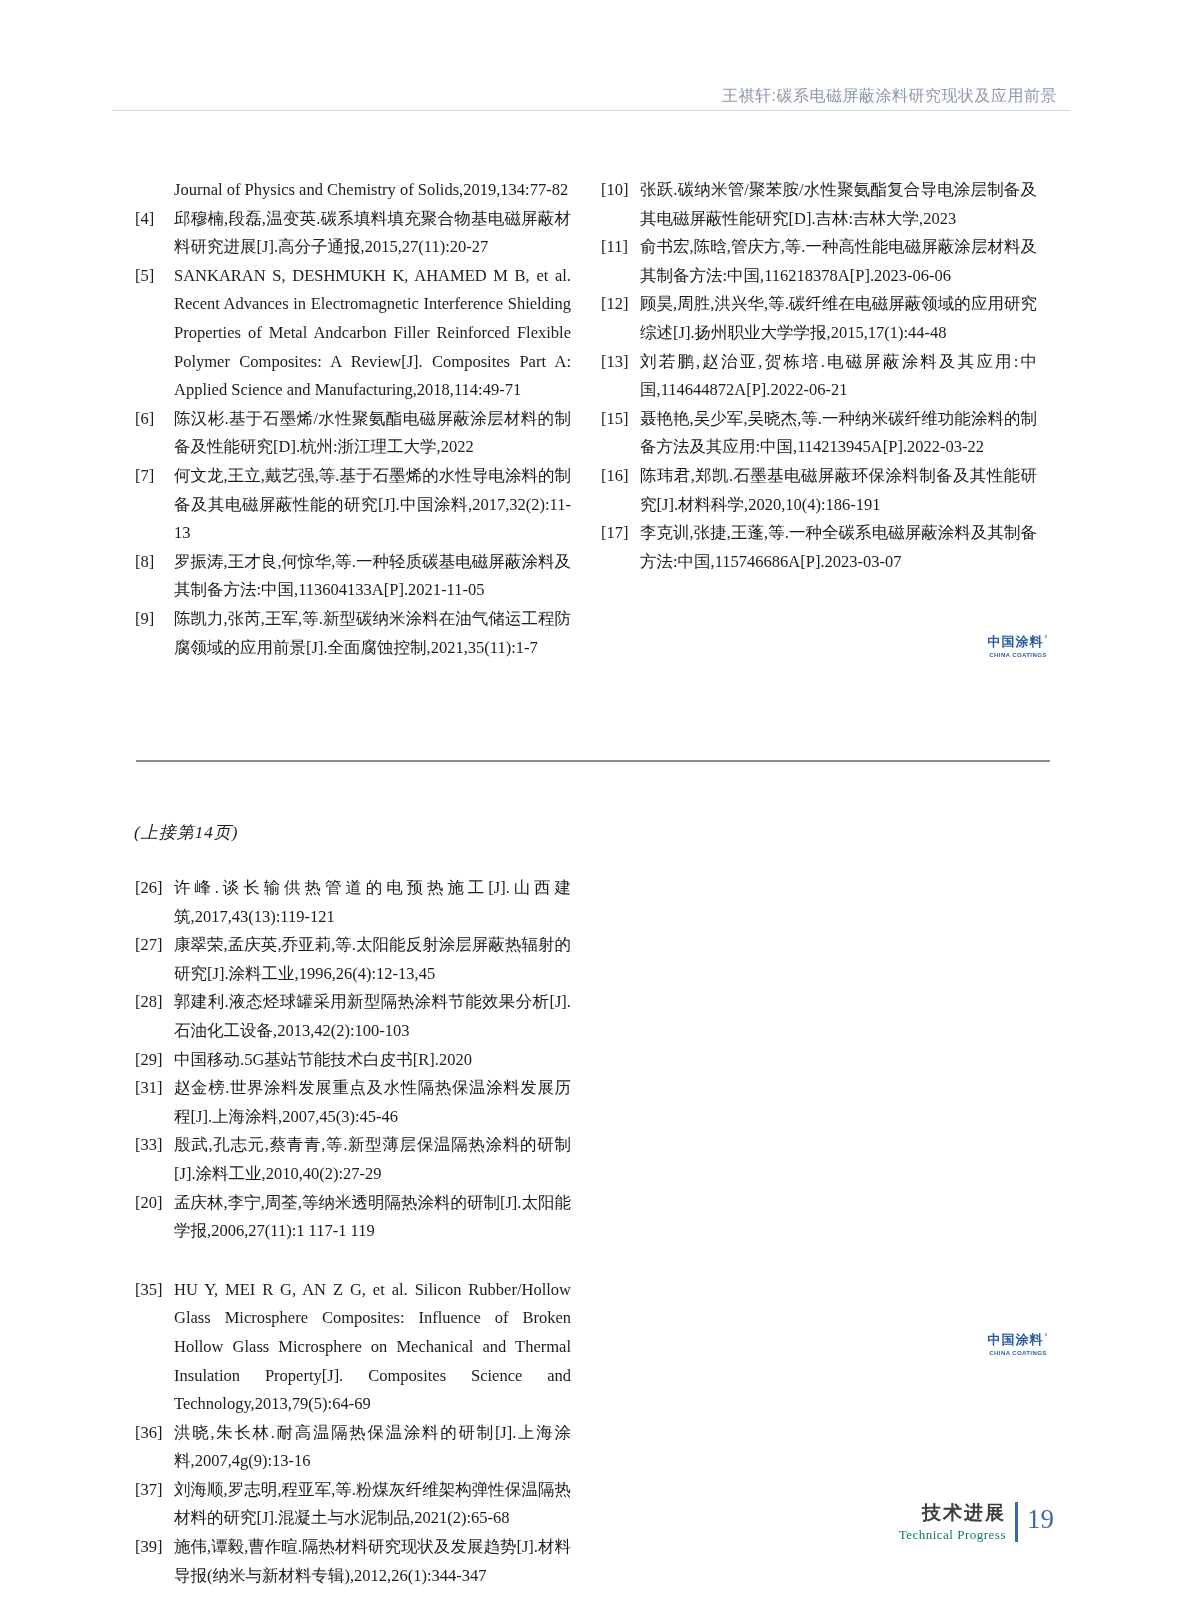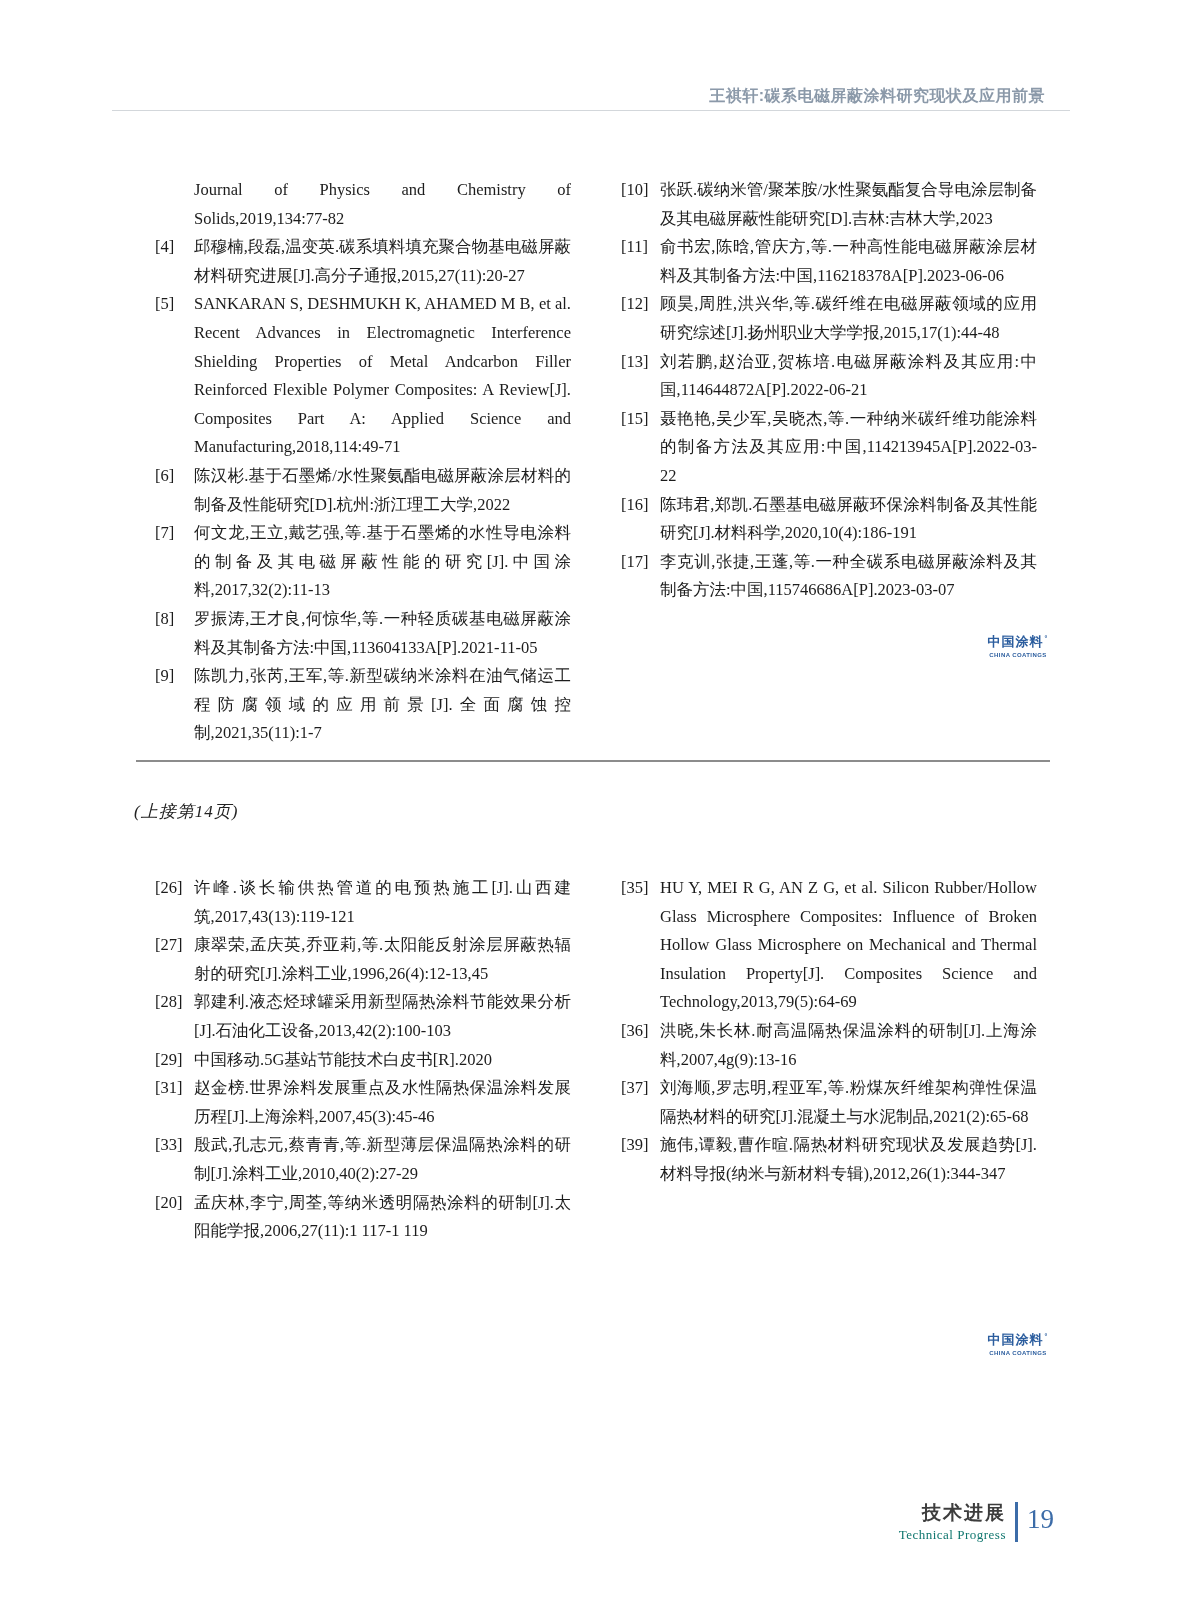--- a/index.html
+++ b/index.html
@@ -6,53 +6,52 @@
   html,body { background:#ffffff; }
   .page {
     position:relative;
     width:1187px; height:1600px;
     background:#ffffff;
     font-family:"Liberation Serif","DejaVu Serif",serif;
     color:#1c1c1c;
     overflow:hidden;
   }
   .header-title {
-    position:absolute; top:86px; right:142px;
+    position:absolute; top:86px; right:130px;
     font-family:"Liberation Sans","DejaVu Sans",sans-serif;
     font-size:16px; color:#8b99a9; letter-spacing:0.5px;
     white-space:nowrap;
-    font-weight:bold;
   }
   .header-rule {
     position:absolute; top:110px; left:112px;
     width:958px; height:1px; background:#d3d7db;
   }
   .refs { position:absolute; display:flex; gap:30px; }
   .refs-top    { top:176px; left:135px; width:902px; }
-  .refs-bottom { top:874px; left:135px; width:902px; }
-  .col { width:436px;margin-left:20px; }
+  .refs-bottom { top:874px; left:135px; width:902px;flex-direction:column; }
+  .col { width:436px; }
   .ref { display:flex; font-size:16.5px; line-height:28.6px; }
   .ref-num { flex:0 0 39px; }
   .ref-text { flex:1; text-align:justify; }
   .logo {
     position:absolute; width:64px; text-align:center;
     color:#2b5d9e;
     font-family:"Liberation Sans","DejaVu Sans",sans-serif;
   }
   .logo-1 { top:633px;  left:986px; }
   .logo-2 { top:1331px; left:986px; }
   .logo-zh { font-size:13px; font-weight:bold; letter-spacing:1px; white-space:nowrap; }
   .logo-tm { font-size:7px; vertical-align:super; margin-left:1px; }
   .logo-en { font-size:6px; font-weight:bold; letter-spacing:0.4px; white-space:nowrap; margin-top:1px; }
   .mid-rule {
     position:absolute; top:760px; left:136px;
     width:914px; height:2px; background:#8c8c8c;
   }
   .cont-note {
-    position:absolute; top:800px; left:134px;
+    position:absolute; top:821px; left:134px;
     font-size:17px; font-style:italic; letter-spacing:1px;
     color:#222222;
   }
   .footer {
     position:absolute; top:1500px; right:133px;
     display:flex; align-items:center; gap:9px;
   }
   .footer-labels { text-align:right;margin-left:20px; }
   .footer-zh {
     font-family:"Liberation Sans","DejaVu Sans",sans-serif;

